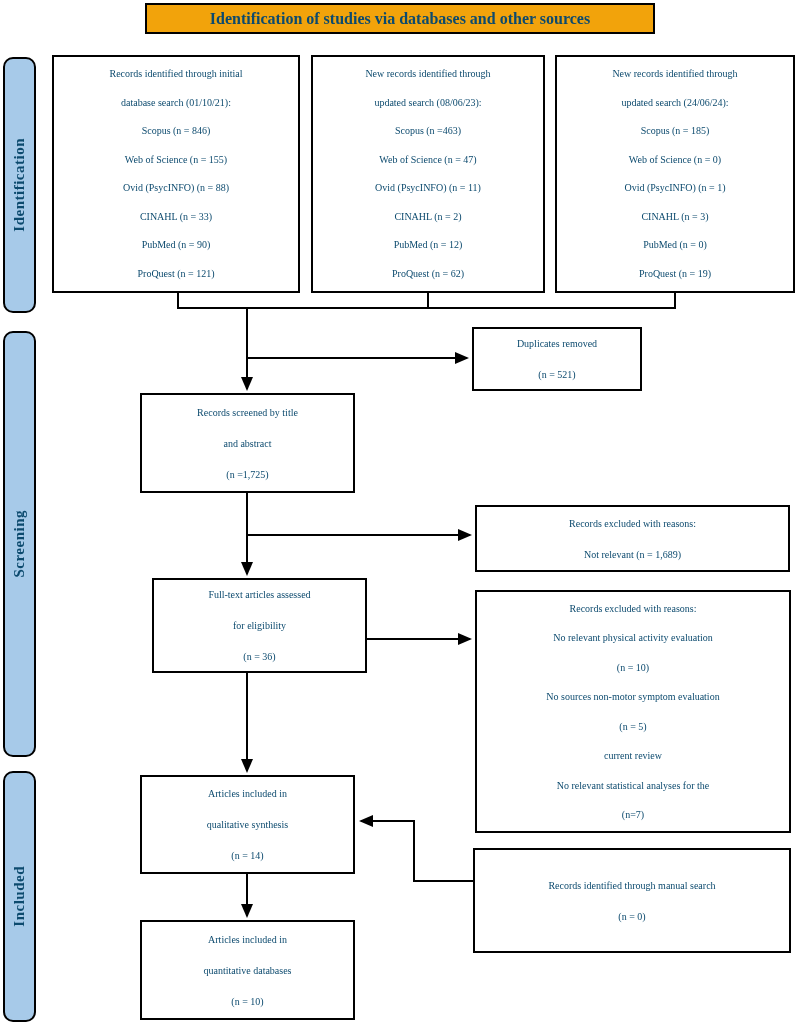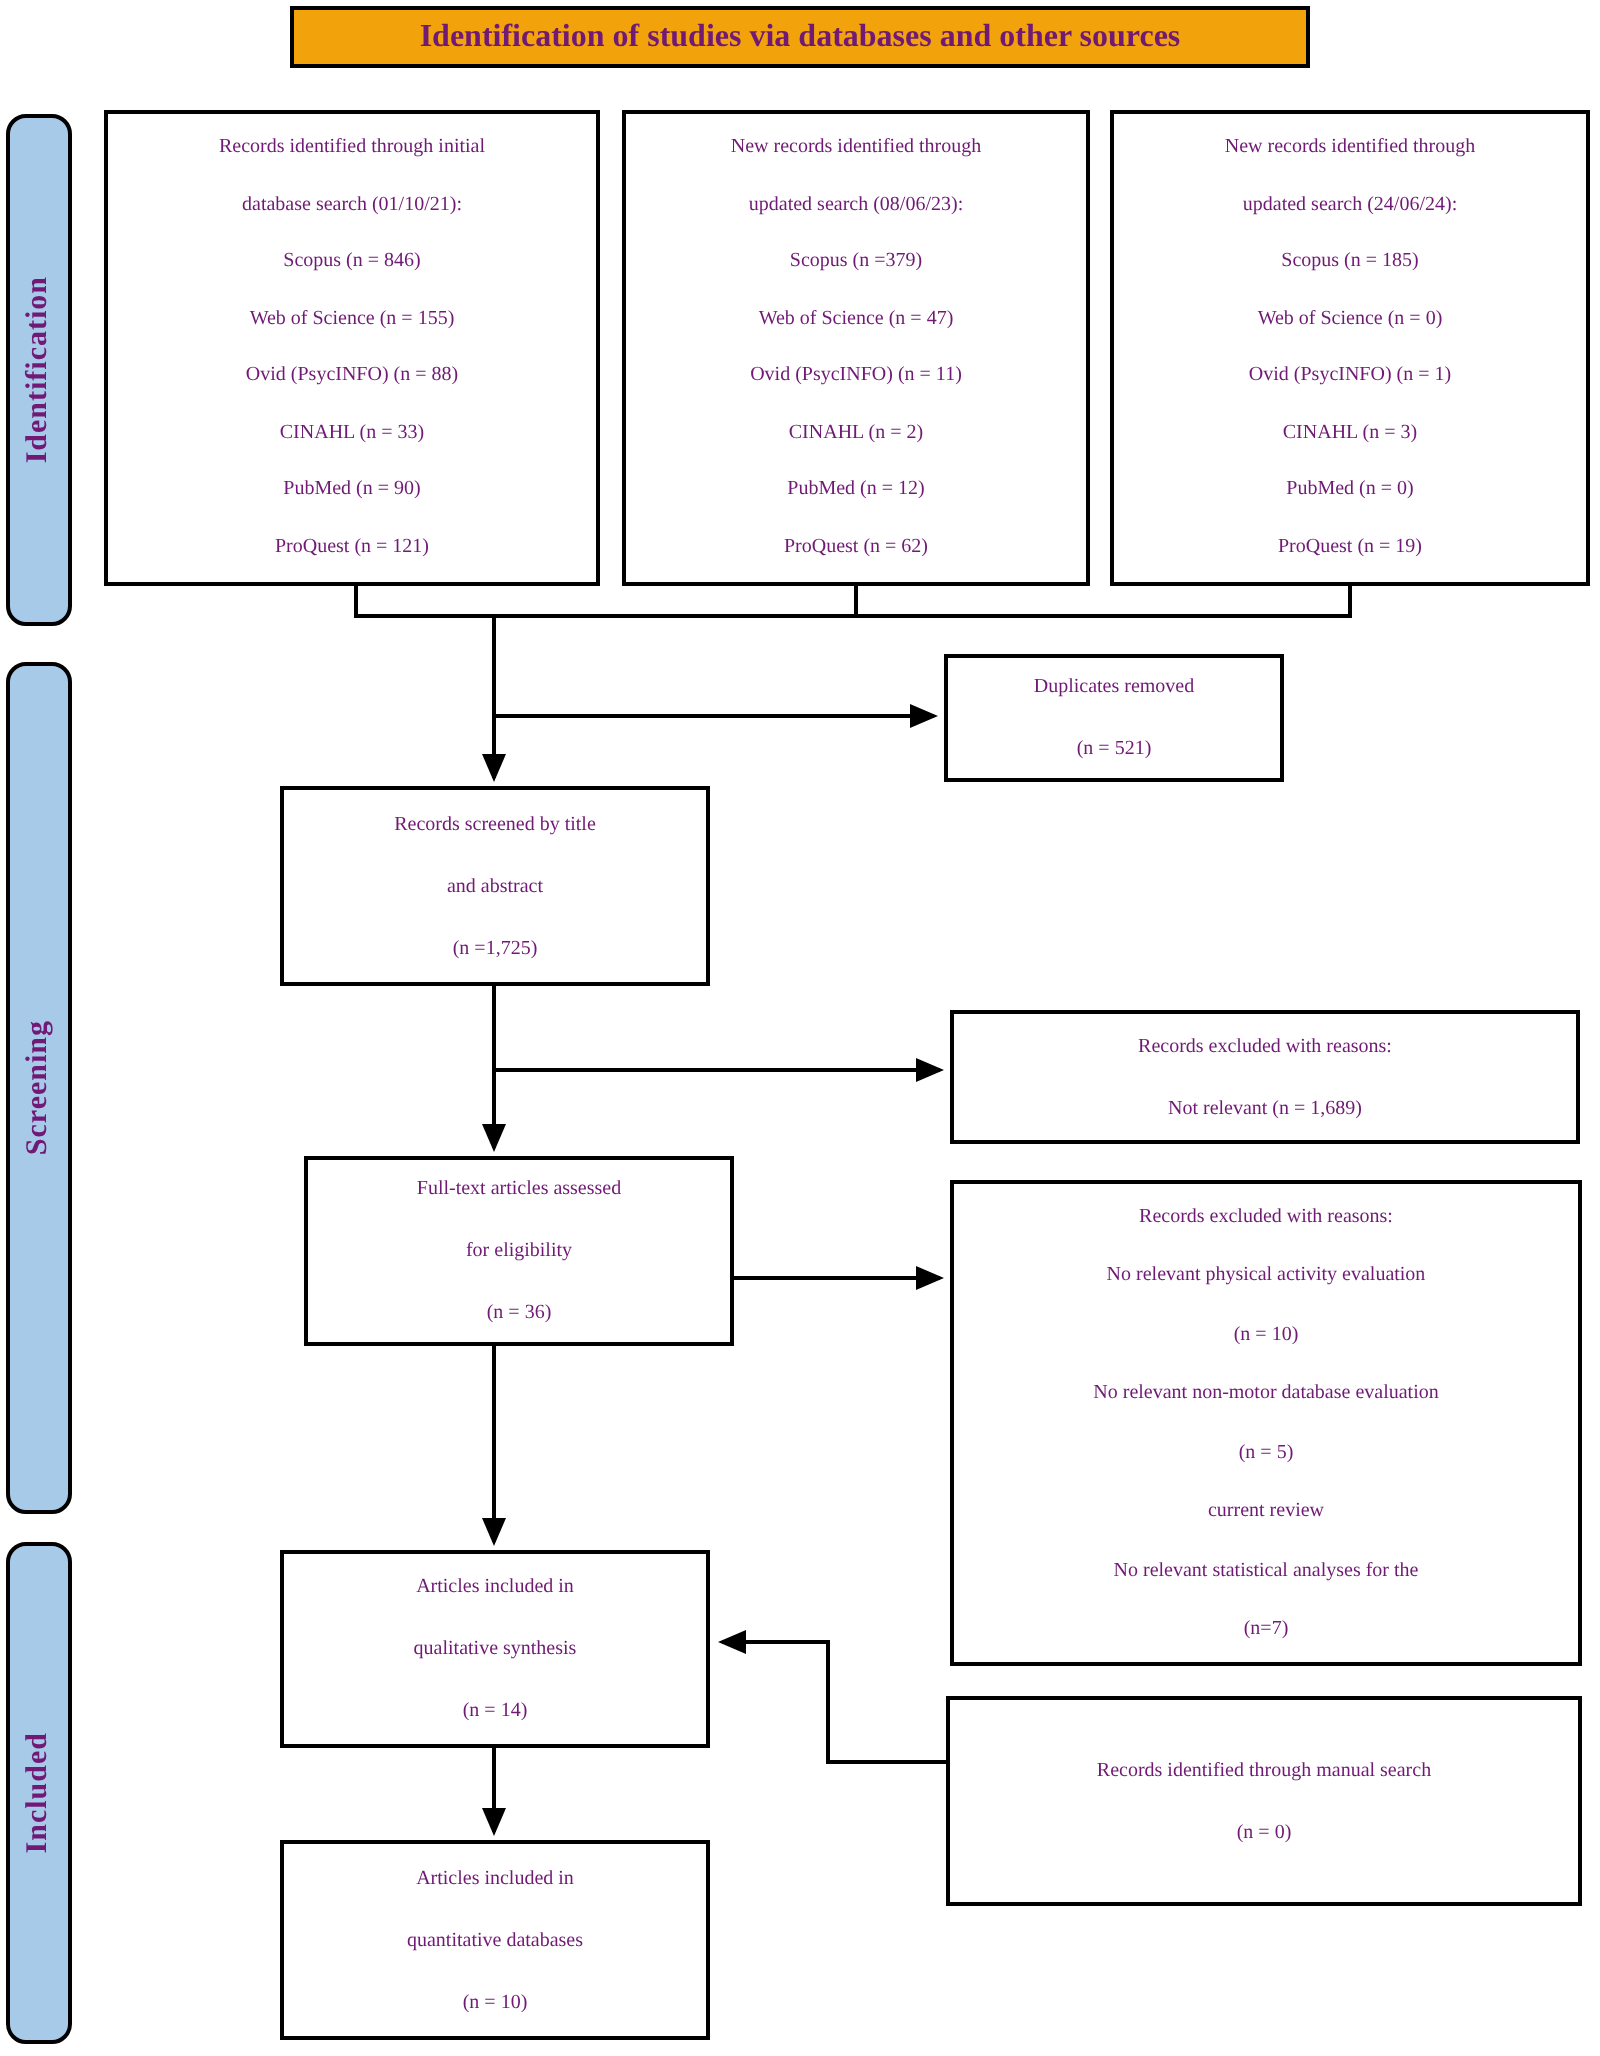--- a/index.html
+++ b/index.html
@@ -1,21 +1,21 @@
 <!DOCTYPE html>
 <html><head>
 <meta charset="utf-8">
 <style>
   html,body{margin:0;padding:0;background:#ffffff;}
   .page{
     position:relative;
     width:800px;height:1028px;
     background:#ffffff;
     font-family:"Liberation Serif", serif;
-    color:#701a75;
+    color:#0c4a6e;
     overflow:hidden;
   }
   *{box-sizing:border-box;}
 
   
   .banner{
     position:absolute;left:145px;top:3px;width:510px;height:31px;
     background:#F2A30B;border:2px solid #000;
     display:flex;align-items:center;justify-content:center;
     font-weight:bold;font-size:16px;
@@ -108,21 +108,21 @@
     <div class="bline">Web of Science (n = 155)</div>
     <div class="bline">Ovid (PsycINFO) (n = 88)</div>
     <div class="bline">CINAHL (n = 33)</div>
     <div class="bline">PubMed (n = 90)</div>
     <div class="bline">ProQuest (n = 121)</div>
   </div>
 
   <div class="box b-upd23">
     <div class="bline">New records identified through</div>
     <div class="bline">updated search (08/06/23):</div>
-    <div class="bline">Scopus (n =379)</div>
+    <div class="bline">Scopus (n =463)</div>
     <div class="bline">Web of Science (n = 47)</div>
     <div class="bline">Ovid (PsycINFO) (n = 11)</div>
     <div class="bline">CINAHL (n = 2)</div>
     <div class="bline">PubMed (n = 12)</div>
     <div class="bline">ProQuest (n = 62)</div>
   </div>
 
   <div class="box b-upd24">
     <div class="bline">New records identified through</div>
     <div class="bline">updated search (24/06/24):</div>
@@ -153,21 +153,21 @@
   <div class="box b-fulltext">
     <div class="bline">Full-text articles assessed</div>
     <div class="bline">for eligibility</div>
     <div class="bline">(n = 36)</div>
   </div>
 
   <div class="box b-excl2">
     <div class="bline">Records excluded with reasons:</div>
     <div class="bline">No relevant physical activity evaluation</div>
     <div class="bline">(n = 10)</div>
-    <div class="bline">No relevant non-motor database evaluation</div>
+    <div class="bline">No sources non-motor symptom evaluation</div>
     <div class="bline">(n = 5)</div>
     <div class="bline">current review</div>
     <div class="bline">No relevant statistical analyses for the</div>
     <div class="bline">(n=7)</div>
   </div>
 
   <div class="box b-qual">
     <div class="bline">Articles included in</div>
     <div class="bline">qualitative synthesis</div>
     <div class="bline">(n = 14)</div>

